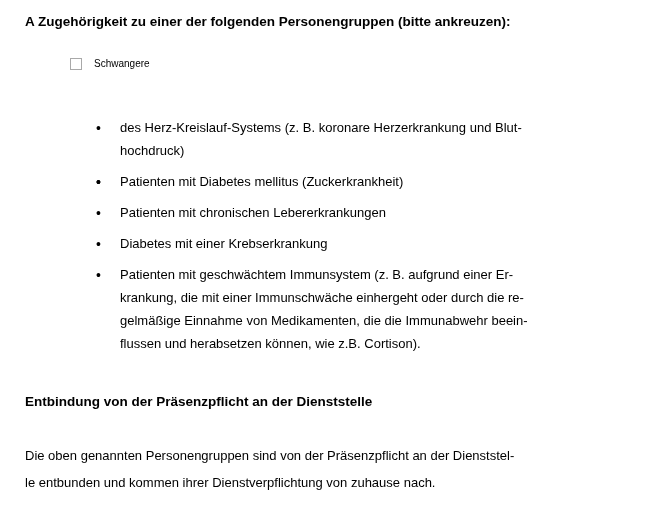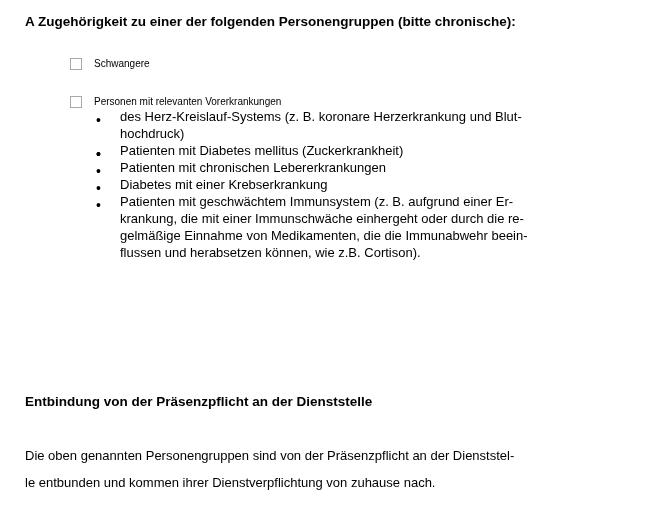--- a/index.html
+++ b/index.html
@@ -61,21 +61,22 @@
     top: 108px;
     width: 548px;
     margin: 0;
     padding: 0;
     list-style: none;
   }
   .bullet-item {
     position: relative;
     padding-left: 24px;
     font-size: 13px;
-    line-height: 17px;
+    line-height: 23px;
+    margin-top: 8px;
   }
   .bullet-item .bullet {
     position: absolute;
     left: 0;
     top: 0;
     width: 14px;
     line-height: 24.8px;
   }
   .bullet-item .bullet::before {
     content: "\2022";
@@ -94,31 +95,27 @@
     font-size: 13px;
     line-height: 26.5px;
     white-space: pre-line;
   }
 </style>
 </head>
 <body>
 
 <div class="page">
 
-  <h1 class="heading heading-a">A Zugehörigkeit zu einer der folgenden Personengruppen (bitte chronische):</h1>
+  <h1 class="heading heading-a">A Zugehörigkeit zu einer der folgenden Personengruppen (bitte ankreuzen):</h1>
 
   <div class="cb-row cb-row-1">
     <span class="checkbox"></span>
     <span class="cb-label">Schwangere</span>
   </div>
 
-  <div class="cb-row cb-row-2">
-    <span class="checkbox"></span>
-    <span class="cb-label">Personen mit relevanten Vorerkrankungen</span>
-  </div>
 
   <ul class="bullet-list">
     <li class="bullet-item">
       <span class="bullet"></span>
       <span class="bullet-text">des Herz-Kreislauf-Systems (z. B. koronare Herzerkrankung und Blut-
 hochdruck)</span>
     </li>
     <li class="bullet-item">
       <span class="bullet"></span>
     </li>

